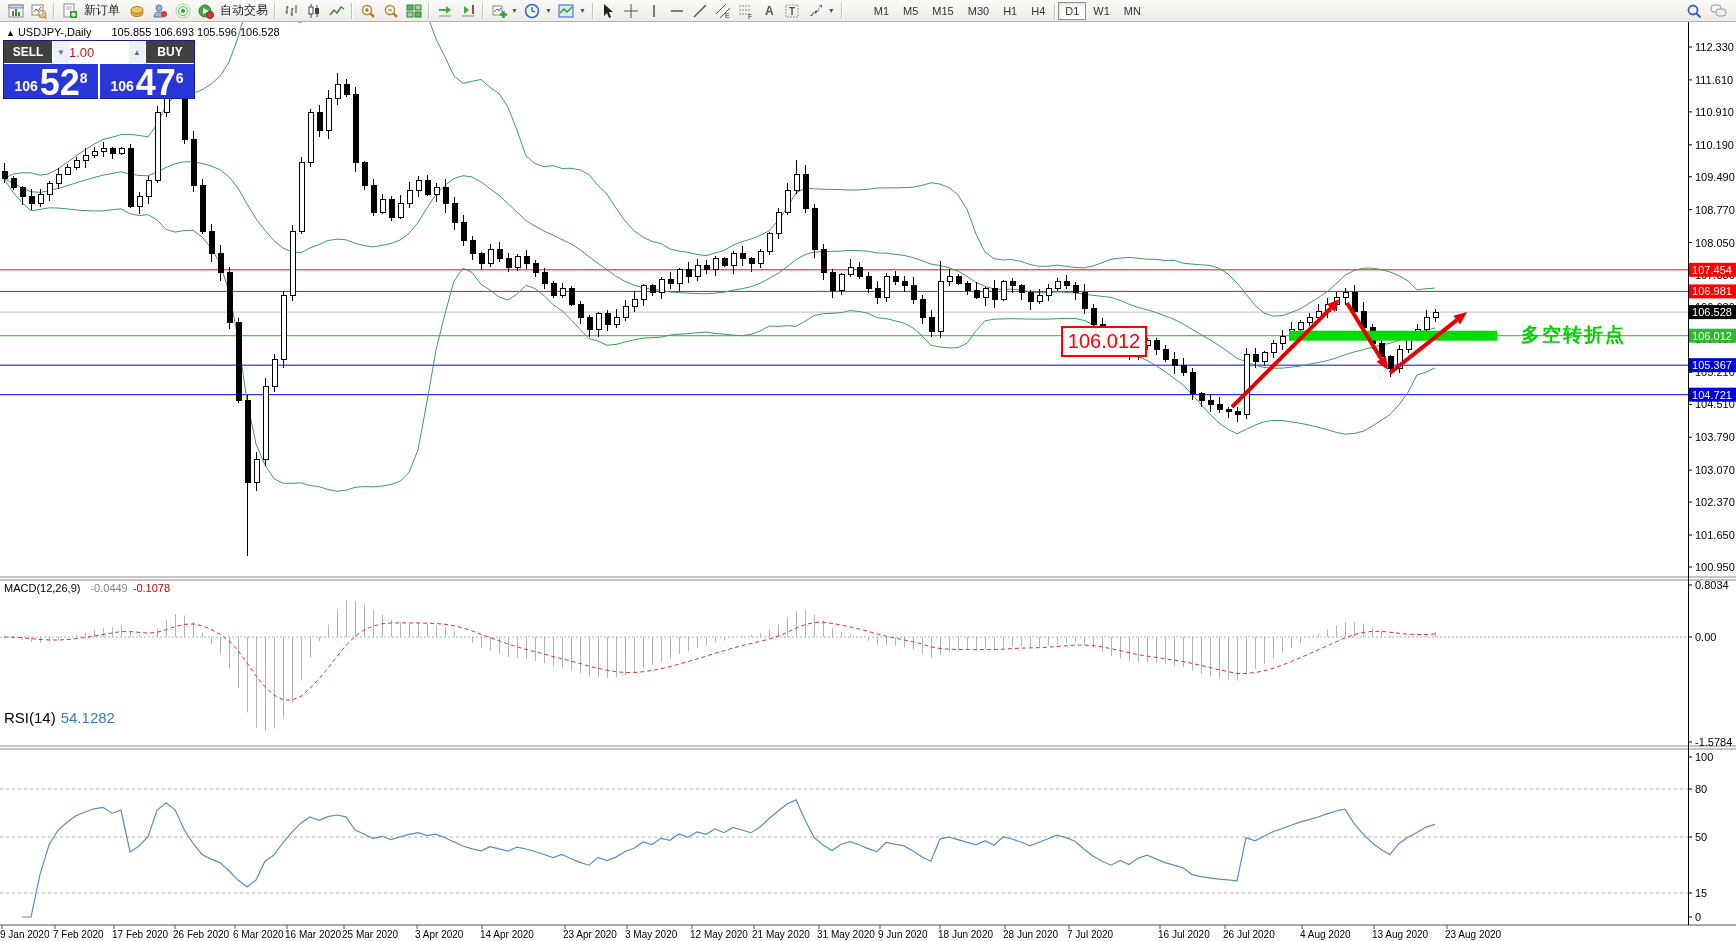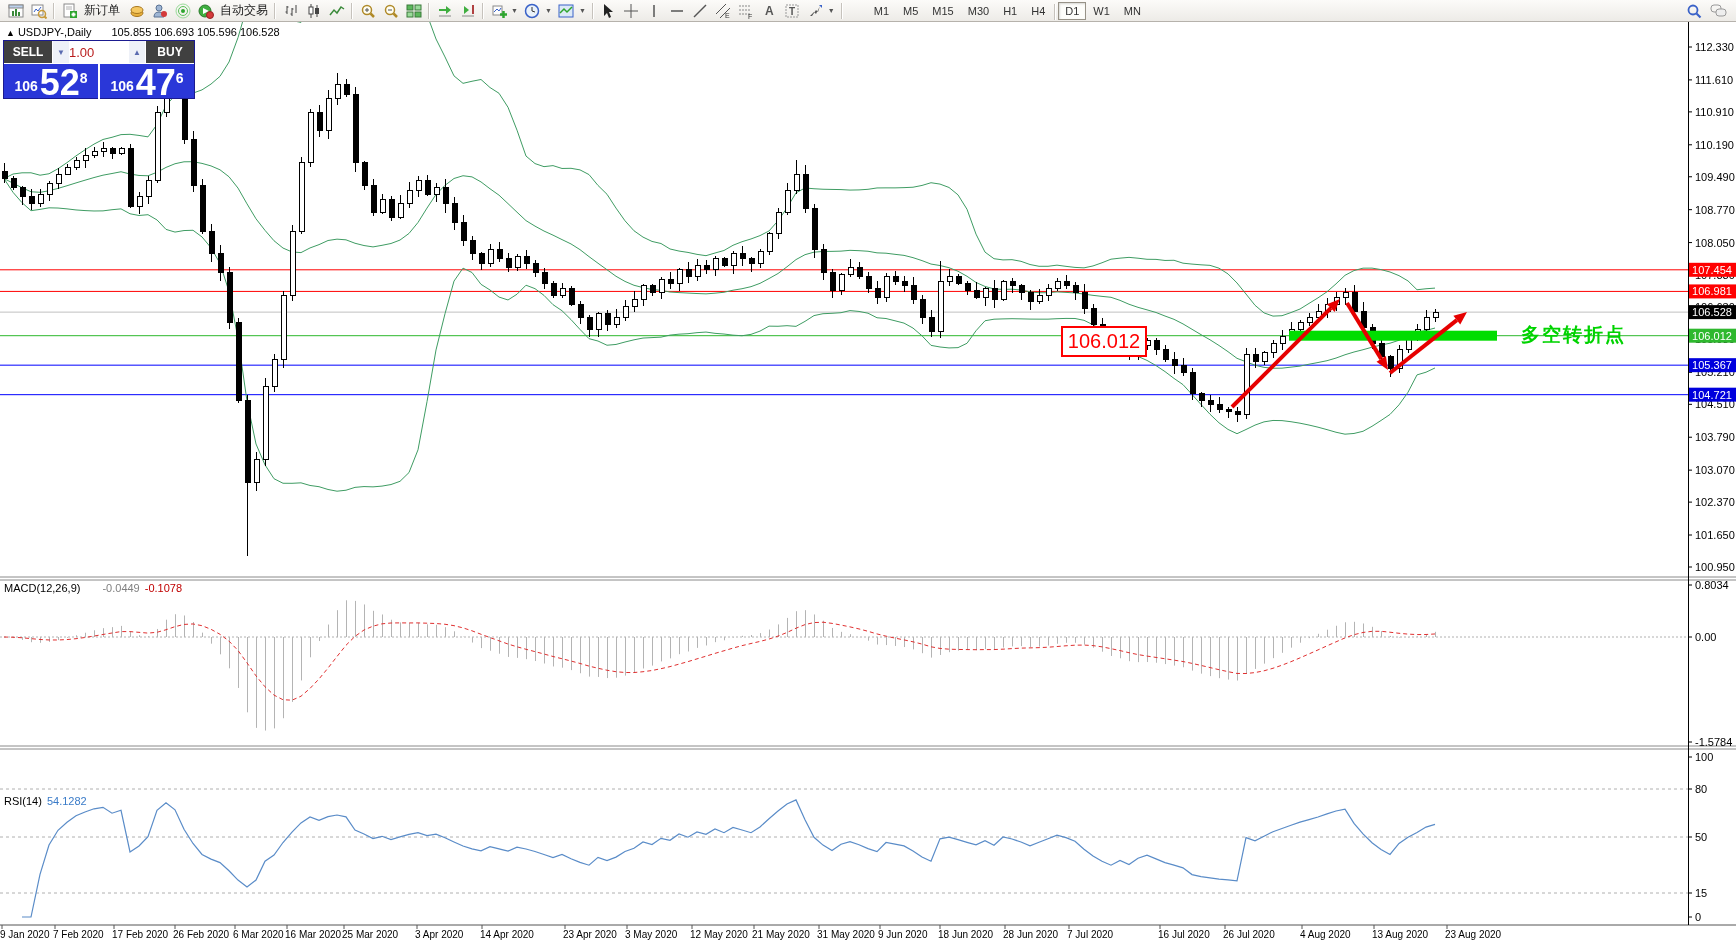--- a/index.html
+++ b/index.html
@@ -27,23 +27,23 @@
 .tp-vol{flex:1;background:#fff;display:flex;align-items:center;border-left:1px solid #fff;border-right:1px solid #fff}
 .tp-caret{width:16px;height:100%;display:flex;align-items:center;justify-content:center;font-size:8px;color:#5a6bb0;background:#eef1f8;cursor:pointer}
 .tp-volval{flex:1;text-align:left;font-size:13px;color:#b91c1c;padding-right:20px}
 .tp-prices{display:flex;height:36px}
 .tp-price{flex:1;color:#fff;display:flex;align-items:flex-end;justify-content:center;padding-bottom:2px;cursor:pointer}
 .tp-price.sell{border-right:2px solid #fff}
 .tp-pre{font-size:14px;font-weight:bold;margin-right:2px;margin-bottom:4px}
 .tp-big{font-size:36px;font-weight:bold;line-height:30px}
 .tp-sup{font-size:14px;font-weight:bold;margin-bottom:12px}
 #macd-label{position:absolute;left:4px;top:582px;font-size:11px;color:#000;z-index:10}
-#macd-label .v1{color:#808080;margin-left:22px}
+#macd-label .v1{color:#808080;margin-left:10px}
 #macd-label .v2{color:#c00000;margin-left:5px}
-#rsi-label{position:absolute;left:4px;top:795px;font-size:11px;color:#000;z-index:10}
+#rsi-label{position:absolute;left:4px;top:709px;font-size:15px;color:#000;z-index:10}
 #rsi-label .v1{color:#3a7bc8;margin-left:5px}
 #price-callout{position:absolute;left:1061px;top:326px;width:82px;height:27px;z-index:15;
   background:#fff;border:2px solid #ff0000;color:#ff0000;font-size:20px;line-height:27px;text-align:center}
 #cn-note{position:absolute;left:1521px;top:322px;z-index:15;font-size:19px;font-weight:bold;
   color:#00d300;letter-spacing:2px;white-space:nowrap}
 svg text{font-family:"Liberation Sans",sans-serif}
 </style>
 </head>
 <body>
 

